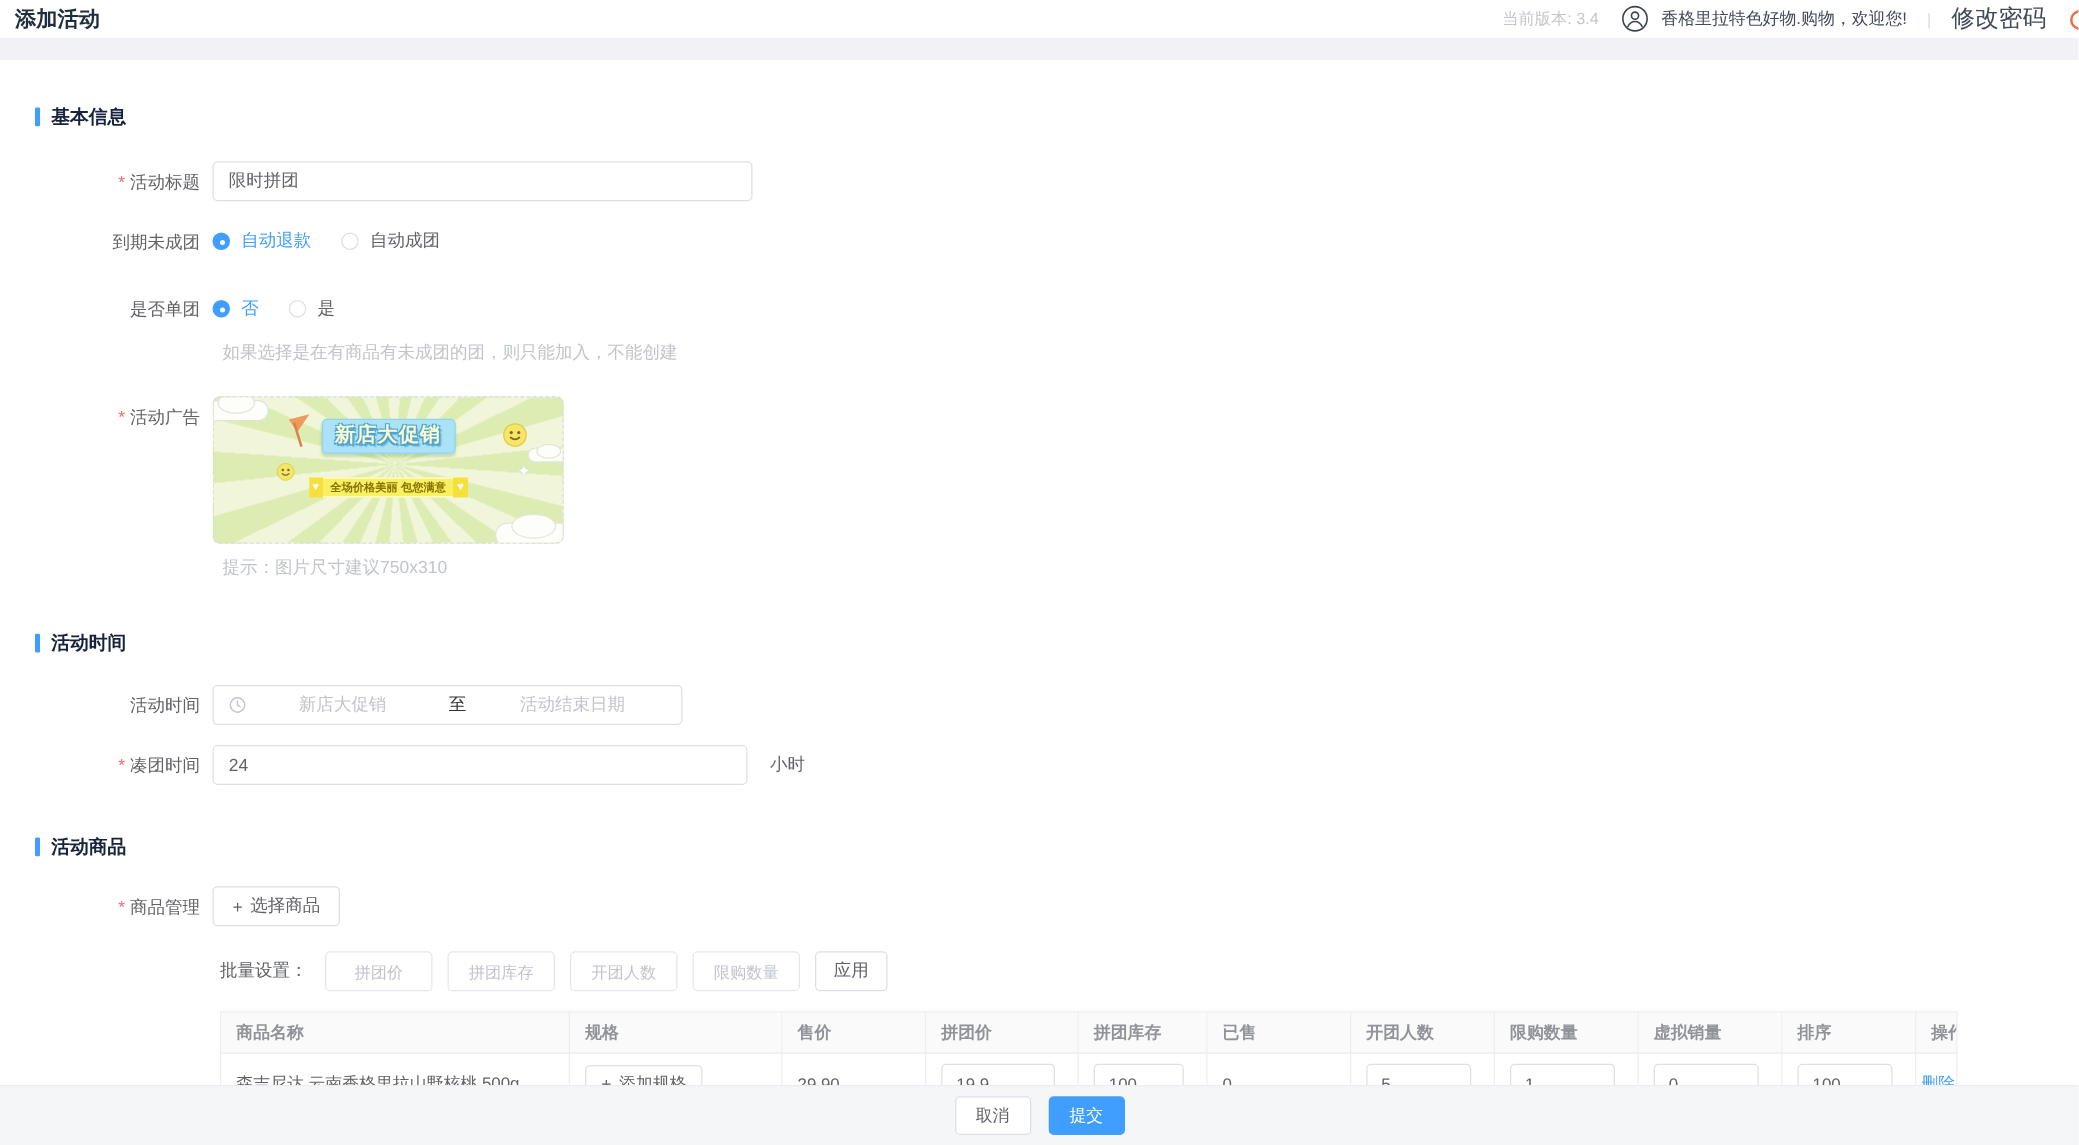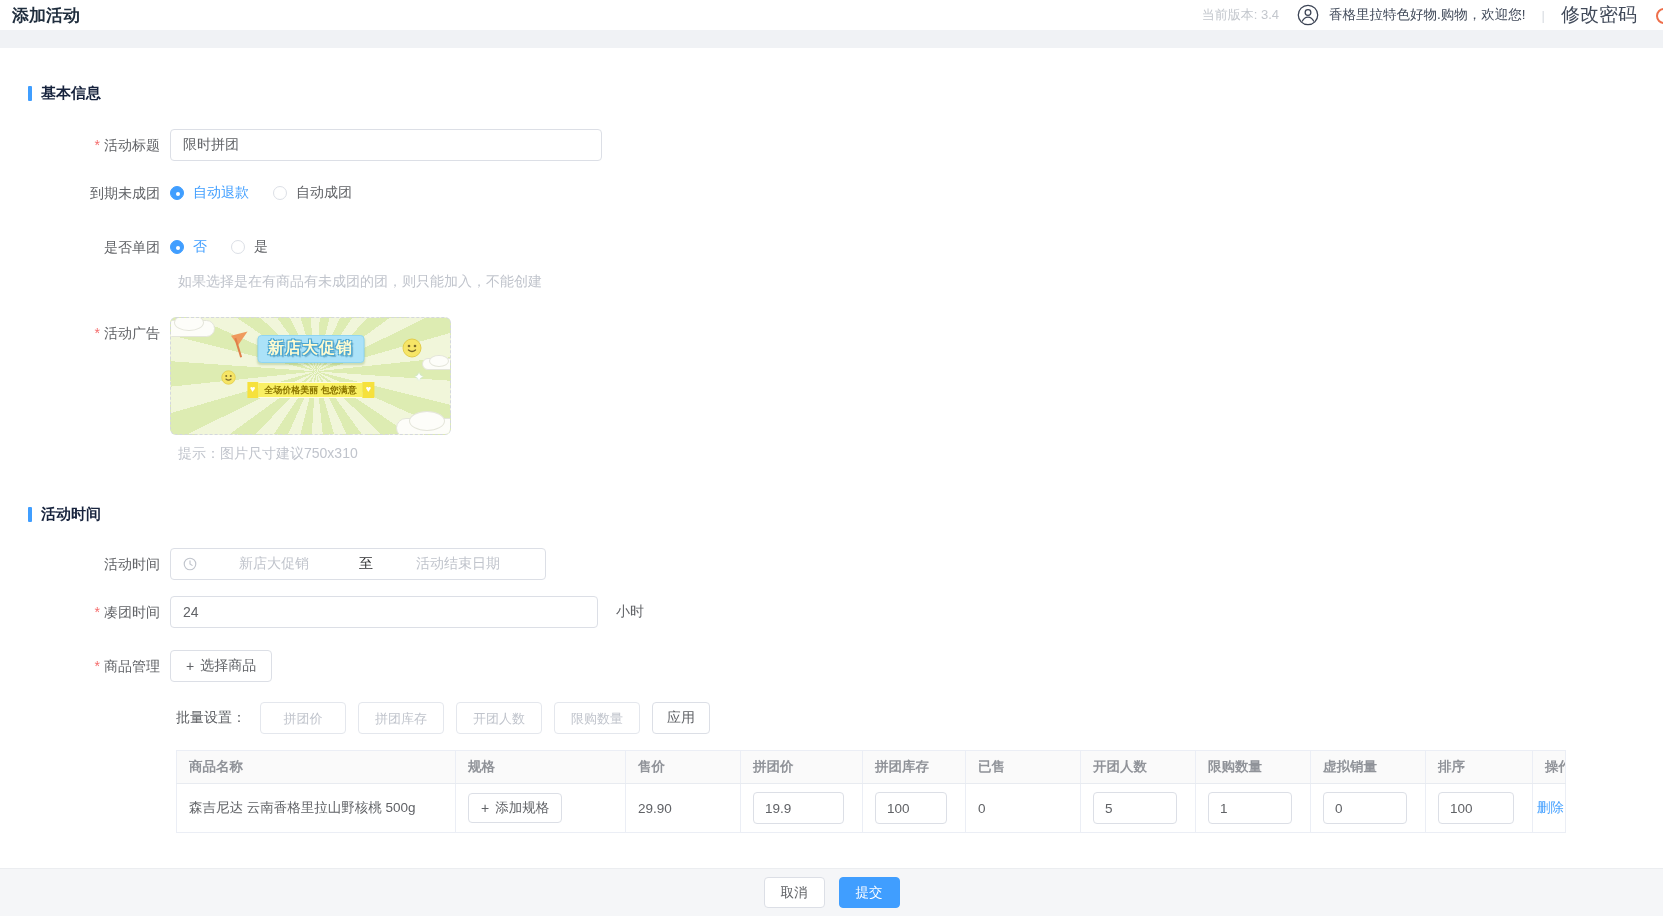--- a/index.html
+++ b/index.html
@@ -213,20 +213,24 @@
         <span class="ph">活动结束日期</span>
       </div>
     </div>
 
     <div class="frow" style="margin-top:16px;">
       <label class="flabel"><span class="req">*</span><span>凑团时间</span></label>
       <input class="el-input w396 ctrl" value="24" style="">
       <span class="suffix">小时</span>
     </div>
 
+    <div class="section-title" style="margin-top:40px;">
+      <span class="bar"></span>
+      <span class="txt">活动商品</span>
+    </div>
 
     <div class="frow" style="margin-top:22px;">
       <label class="flabel"><span class="req">*</span><span>商品管理</span></label>
       <button class="btn ctrl">
           <span class="plus">+</span>
           <span>选择商品</span>
         </button>
     </div>
 
     <div class="batch-row">

